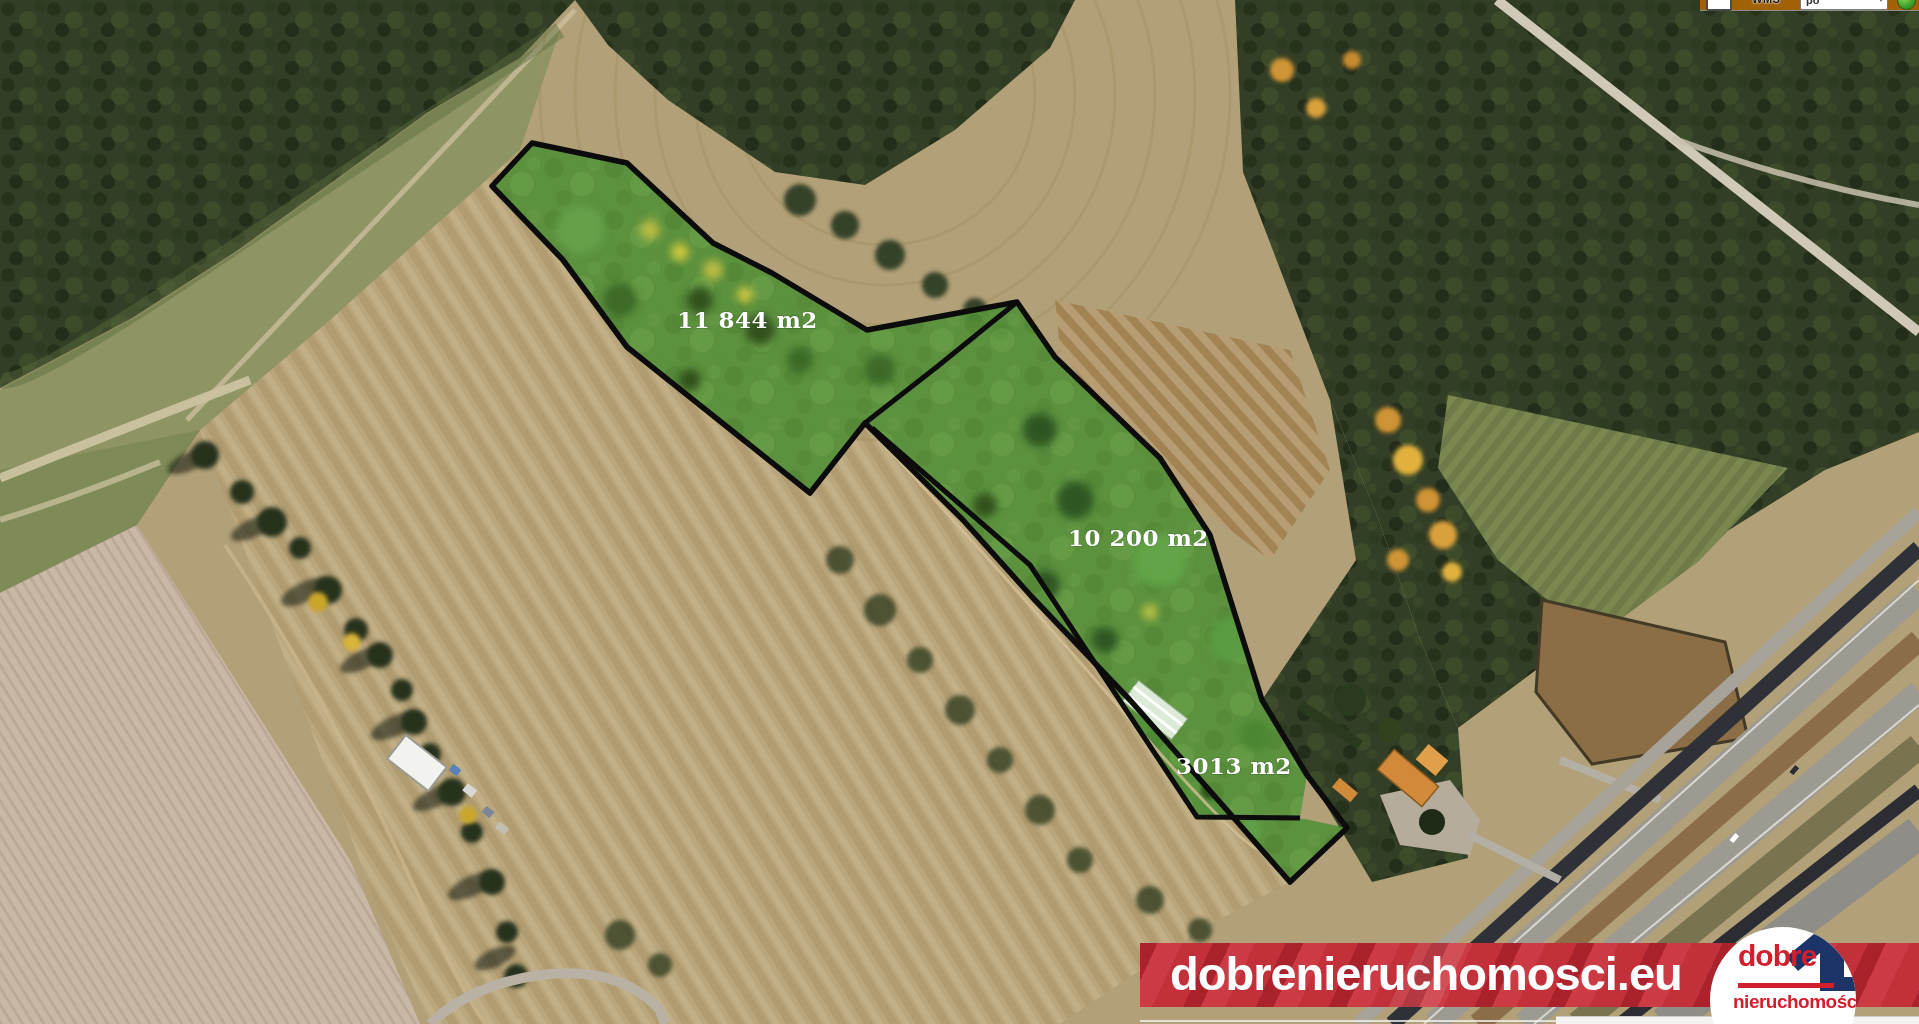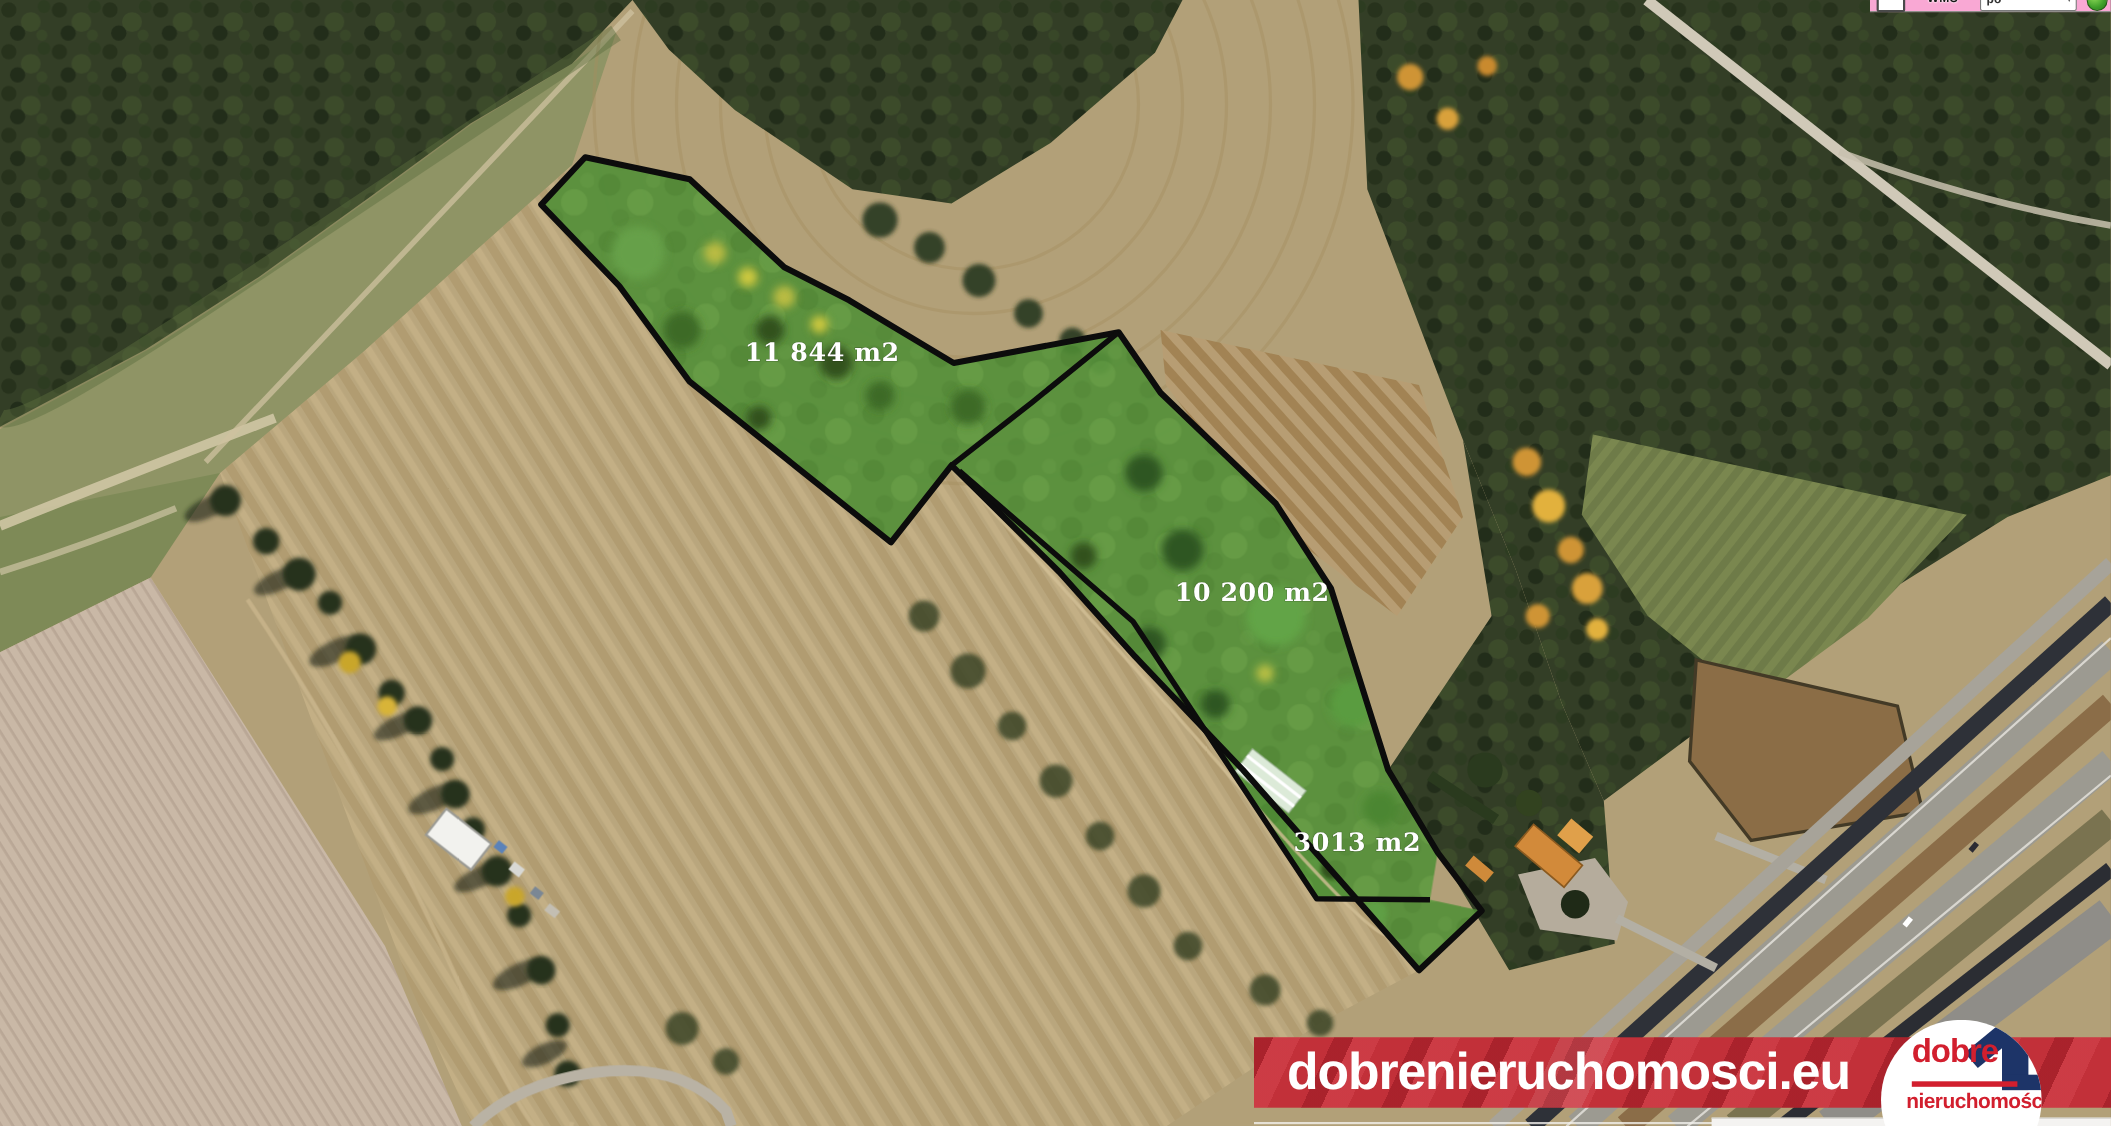--- a/index.html
+++ b/index.html
@@ -4,21 +4,21 @@
 <style>
   html,body{margin:0;padding:0;background:#222;}
   #stage{position:relative;width:1919px;height:1024px;overflow:hidden;
          background:#b2a078;font-family:"Liberation Sans",sans-serif;}
   svg{position:absolute;left:0;top:0;display:block;}
   .parcel-label{font-family:"DejaVu Serif",serif;font-weight:bold;font-size:23px;
                 fill:#ffffff;letter-spacing:0.5px;paint-order:stroke;
                 stroke:rgba(0,0,0,0.25);stroke-width:1px;}
   
   .toolbar{position:absolute;left:1700px;top:0;width:219px;height:10px;
-           background:#f9a8d4;border-bottom:1px solid #8f8d8a;z-index:6;}
+           background:#a16207;border-bottom:1px solid #8f8d8a;z-index:6;}
   .tb-btn{position:absolute;left:6px;top:-12px;width:22px;height:19px;background:#fff;
           border:2px solid #4a4a4a;border-radius:2px;}
   .tb-wms{position:absolute;left:52px;top:-7px;font-size:11px;font-weight:bold;color:#161616;
           text-shadow:0 0 2px #fff,0 0 2px #fff;letter-spacing:0.5px;}
   .tb-dd{position:absolute;left:100px;top:-9px;width:86px;height:17px;background:#fff;
          border:1px solid #7a7a7a;border-radius:2px;}
   .tb-dd-txt{position:absolute;left:5px;top:2px;font-size:11px;font-weight:bold;color:#333;}
   .tb-dd-caret{position:absolute;right:4px;top:3px;font-size:8px;color:#555;}
   .tb-go{position:absolute;left:197px;top:-9px;width:17px;height:17px;border-radius:50%;
          background:radial-gradient(circle at 35% 30%,#8fdc58,#3f9e2a 60%,#2a7a1b);

